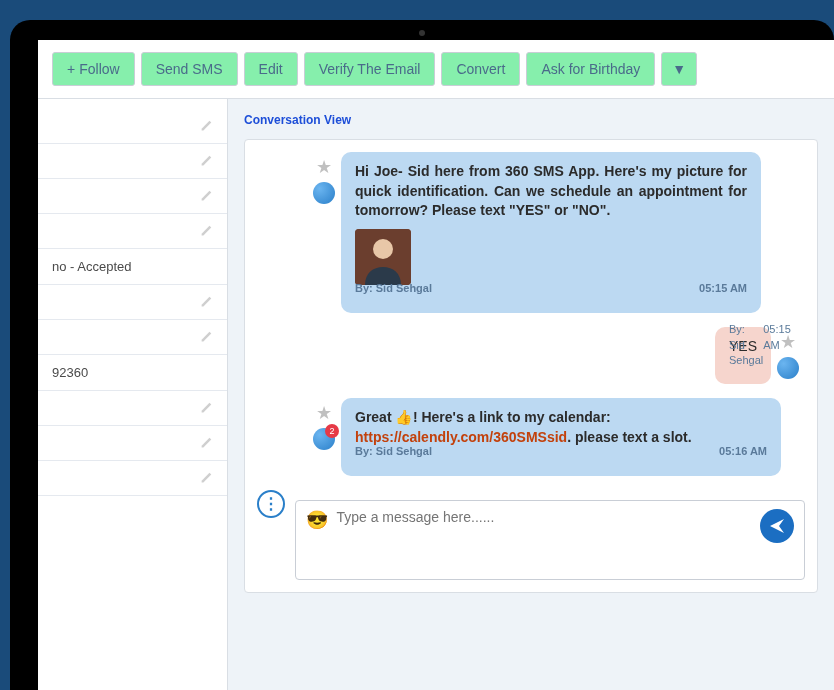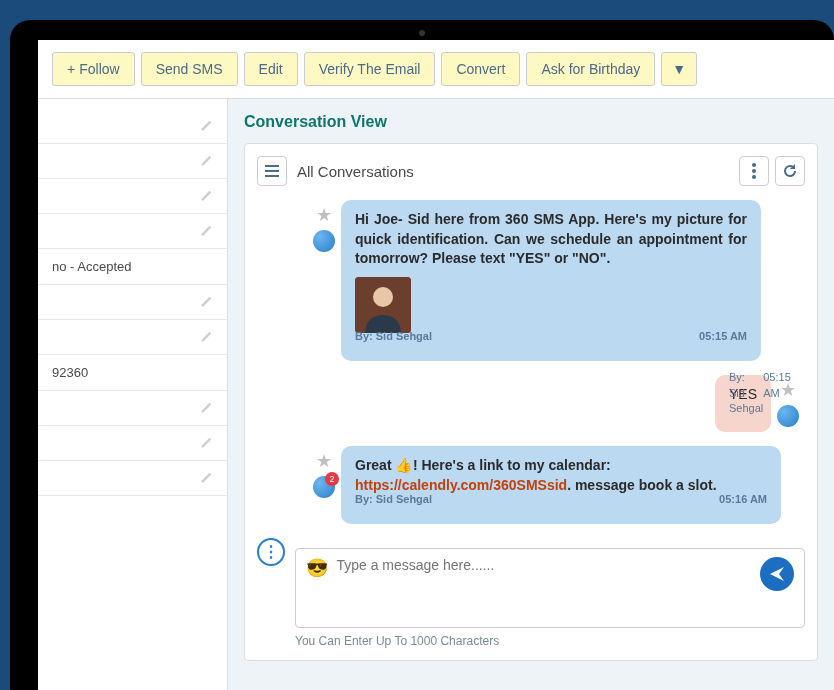--- a/index.html
+++ b/index.html
@@ -1,30 +1,30 @@
 <!DOCTYPE html>
 <html><head>
 <meta charset="utf-8">
 <style>
   * { box-sizing: border-box; margin: 0; padding: 0; font-family: -apple-system, BlinkMacSystemFont, "Segoe UI", Arial, sans-serif; }
   body { background: linear-gradient(135deg, #1a4b7a 0%, #1a4b7a 60%, #f5a623 60%, #f5a623 100%); width: 834px; height: 690px; overflow: hidden; position: relative; }
   .laptop-frame { position: absolute; top: 20px; left: 10px; right: 0; bottom: 0; background: #000; border-radius: 20px 20px 0 0; padding: 20px 0 0 28px; }
   .camera { position: absolute; top: 10px; left: 50%; transform: translateX(-50%); width: 6px; height: 6px; border-radius: 50%; background: #333; }
   .screen { background: #eef3f8; height: 100%; overflow: hidden; position: relative; }
   .toolbar { background: #fff; border-bottom: 1px solid #d9dee4; padding: 12px 14px; display: flex; gap: 6px; }
-  .toolbar button { background: #fef9c3; border: 1px solid #c9ced6; color: #4a6b8a; padding: 8px 14px; font-size: 14px; cursor: pointer; border-radius: 3px; }
+  .toolbar button { background: #86efac; border: 1px solid #c9ced6; color: #4a6b8a; padding: 8px 14px; font-size: 14px; cursor: pointer; border-radius: 3px; }
   .toolbar .plus { color: #4a6b8a; margin-right: 4px; }
   .toolbar .dropdown-caret { padding: 8px 10px; }
   .main-area { display: flex; height: calc(100% - 55px); }
   .left-panel { width: 190px; background: #fff; border-right: 1px solid #d9dee4; padding: 10px 0; }
   .left-row { display: flex; align-items: center; justify-content: flex-end; padding: 10px 14px; border-bottom: 1px solid #e5e9ef; color: #4a4a4a; font-size: 13px; min-height: 32px; }
   .pencil-icon { width: 14px; height: 14px; opacity: 0.4; }
   .left-row .text { flex: 1; }
   .right-panel { flex: 1; padding: 14px 16px; overflow-y: auto; background: #eef3f8; }
-  .section-title { font-weight: 600; font-size: 16px; color: #0f766e; margin-bottom: 12px; }
+  .section-title { font-weight: 600; font-size: 12px; color: #1d4ed8; margin-bottom: 12px; }
   .conv-card { background: #fff; border: 1px solid #d9dee4; border-radius: 4px; padding: 12px; }
   .conv-header { display: flex; align-items: center; gap: 10px; margin-bottom: 14px; }
   .ham-btn { width: 30px; height: 30px; border: 1px solid #c9ced6; border-radius: 4px; display: flex; align-items: center; justify-content: center; cursor: pointer; background:#fff; }
   .conv-header-title { font-size: 15px; color: #4a4a4a; flex: 1; }
   .hdr-right { display: flex; gap: 6px; }
   .icon-btn { width: 30px; height: 30px; border: 1px solid #c9ced6; border-radius: 4px; display: flex; align-items: center; justify-content: center; cursor: pointer; color: #4a6b8a; background:#fff; }
   .msg-row { display: flex; align-items: flex-start; margin-bottom: 14px; }
   .msg-row.outgoing { justify-content: flex-start; padding-left: 50px; }
   .msg-row.incoming { justify-content: flex-end; padding-left: 0px; }
   .side-icons { display: flex; flex-direction: column; align-items: center; gap: 4px; margin: 0 6px; margin-top: 4px; }
@@ -124,43 +124,20 @@
             <svg class="pencil-icon" viewBox="0 0 16 16">
               <path fill="#888" d="M12 2l2 2-9 9H3v-2z"></path>
             </svg>
           </div>
       </div>
 
       <div class="right-panel">
         <div class="section-title">Conversation View</div>
         <div class="conv-card">
 
-          <div class="conv-header">
-            <div class="ham-btn">
-              <svg width="16" height="14" viewBox="0 0 16 14">
-                  <path stroke="#4a6b8a" stroke-width="2" d="M1 2h14M1 7h14M1 12h14"></path>
-                </svg>
-            </div>
-            <div class="conv-header-title">All Conversations</div>
-            <div class="hdr-right">
-              <div class="icon-btn">
-                <svg width="4" height="16" viewBox="0 0 4 16">
-                    <circle cx="2" cy="2" r="2" fill="#4a6b8a"></circle>
-                    <circle cx="2" cy="8" r="2" fill="#4a6b8a"></circle>
-                    <circle cx="2" cy="14" r="2" fill="#4a6b8a"></circle>
-                  </svg>
-              </div>
-              <div class="icon-btn">
-                <svg width="16" height="16" viewBox="0 0 16 16">
-                    <path fill="none" stroke="#4a6b8a" stroke-width="2" d="M13 8a5 5 0 1 1-2-4"></path>
-                    <path fill="#4a6b8a" d="M13 1v5H8z"></path>
-                  </svg>
-              </div>
-            </div>
-          </div>
 
           <div class="msg-row outgoing">
             <div class="side-icons">
               <span class="star">★</span>
               <div class="globe"></div>
             </div>
             <div class="bubble blue">
               <div style="text-align:justify;">Hi Joe- Sid here from 360 SMS App. Here's my picture for quick identification. Can we schedule an appointment for tomorrow? Please text "YES" or "NO".</div>
               <div class="avatar-img">
                 <svg viewBox="0 0 56 56">
@@ -189,41 +166,40 @@
               <div class="globe"></div>
             </div>
           </div>
 
           <div class="msg-row outgoing">
             <div class="side-icons">
               <span class="star">★</span>
               <div class="globe badge" data-badge="2"></div>
             </div>
             <div class="bubble blue" style="max-width:440px;">
-              <span>Great 👍! Here's a link to my calendar: </span><a class="link">https://calendly.com/360SMSsid</a><span>. message book a slot.</span>
+              <span>Great 👍! Here's a link to my calendar: </span><a class="link">https://calendly.com/360SMSsid</a><span>. please text a slot.</span>
               <div class="meta">
                 <span>By: Sid Sehgal</span>
                 <span>05:16 AM</span>
               </div>
             </div>
           </div>
 
           <div class="composer-wrap">
             <div class="dots-circle">⋮</div>
             <div style="flex:1;">
               <div class="composer">
                 <span class="emoji">😎</span>
                 <textarea placeholder="Type a message here......" style=""></textarea>
                 <div class="send-circle">
                   <svg width="18" height="18" viewBox="0 0 18 18">
                       <path fill="#fff" d="M2 9l14-7-5 7 5 7z"></path>
                     </svg>
                 </div>
               </div>
-              <div class="char-hint">You Can Enter Up To 1000 Characters</div>
             </div>
           </div>
 
         </div>
       </div>
     </div>
 
   </div>
 </div>
 

